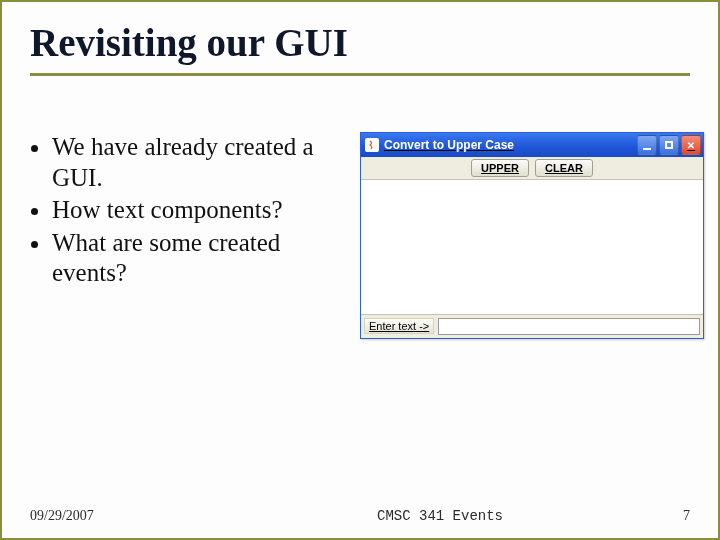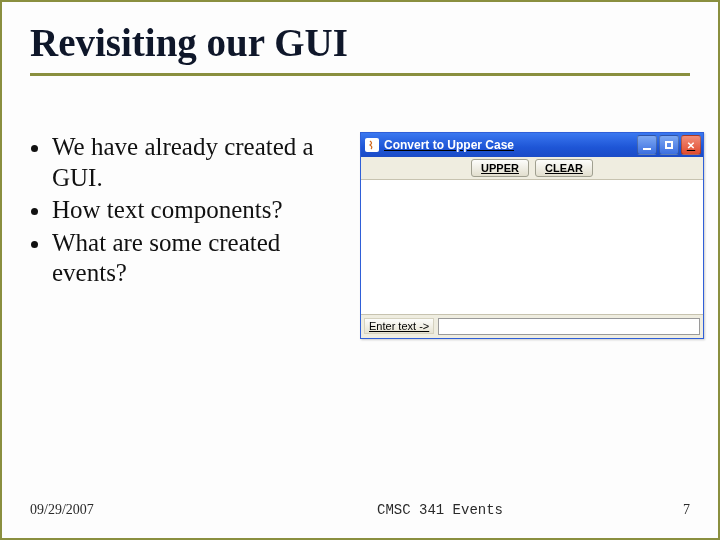--- a/index.html
+++ b/index.html
@@ -103,21 +103,21 @@
     padding: 1px 4px;
   }
   .textfield {
     flex: 1;
     height: 17px;
     border: 1px solid #9a9a9a;
     background: #fff;
   }
   .footer {
     position: absolute;
-    left: 0; right: 0; bottom: 20px;
+    left: 0; right: 0; bottom: 14px;
     display: flex;
     padding: 0 28px;
     font-size: 14px;
     color: #2a2a2a;
   }
   .footer .date { flex: 0 0 200px; }
   .footer .course { flex: 1; text-align: center; font-family: Liberation Mono, monospace; }
   .footer .page { flex: 0 0 40px; text-align: right; }
 </style>
 </head>

